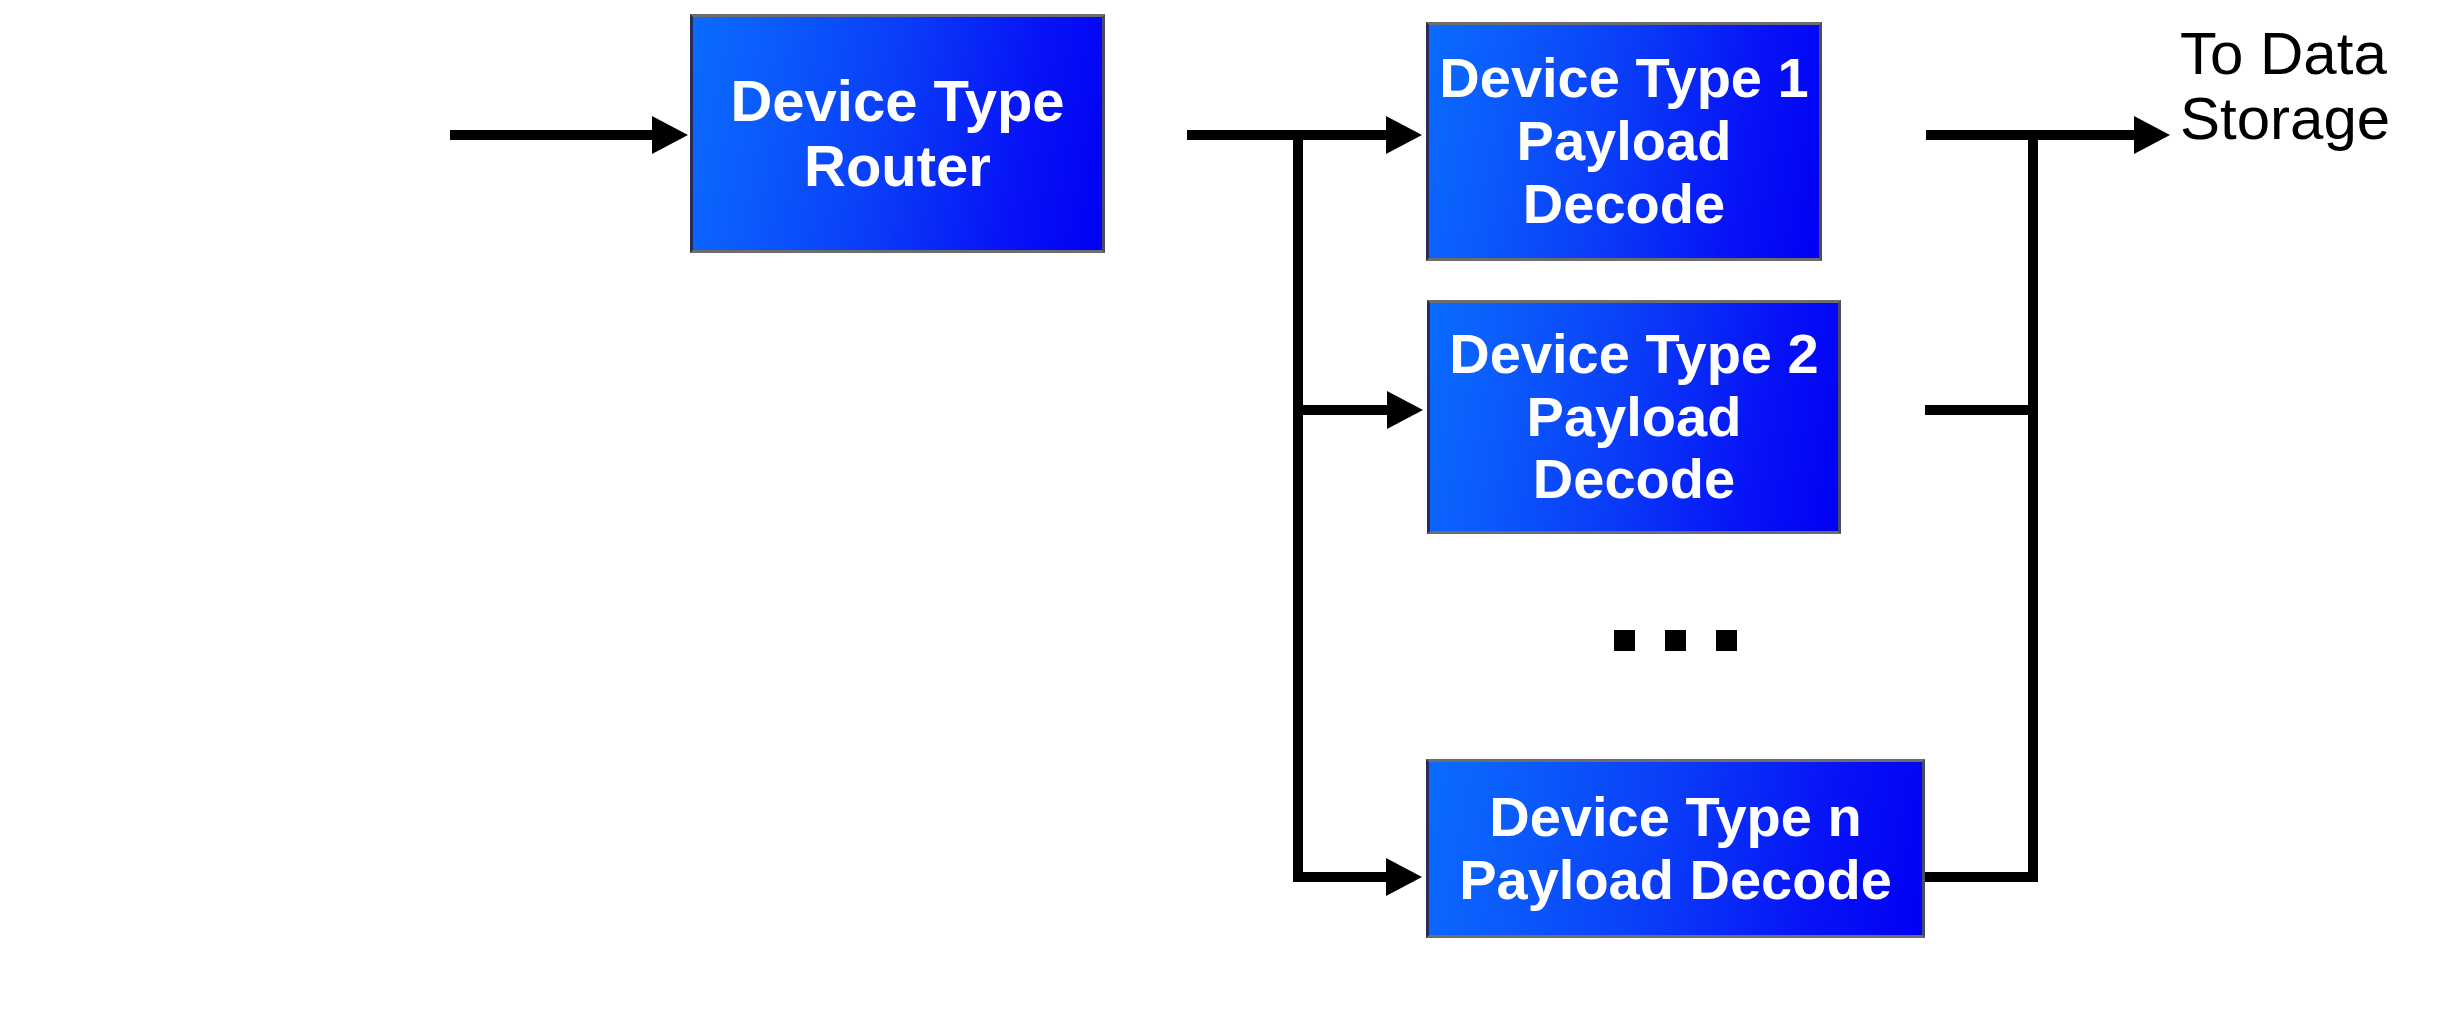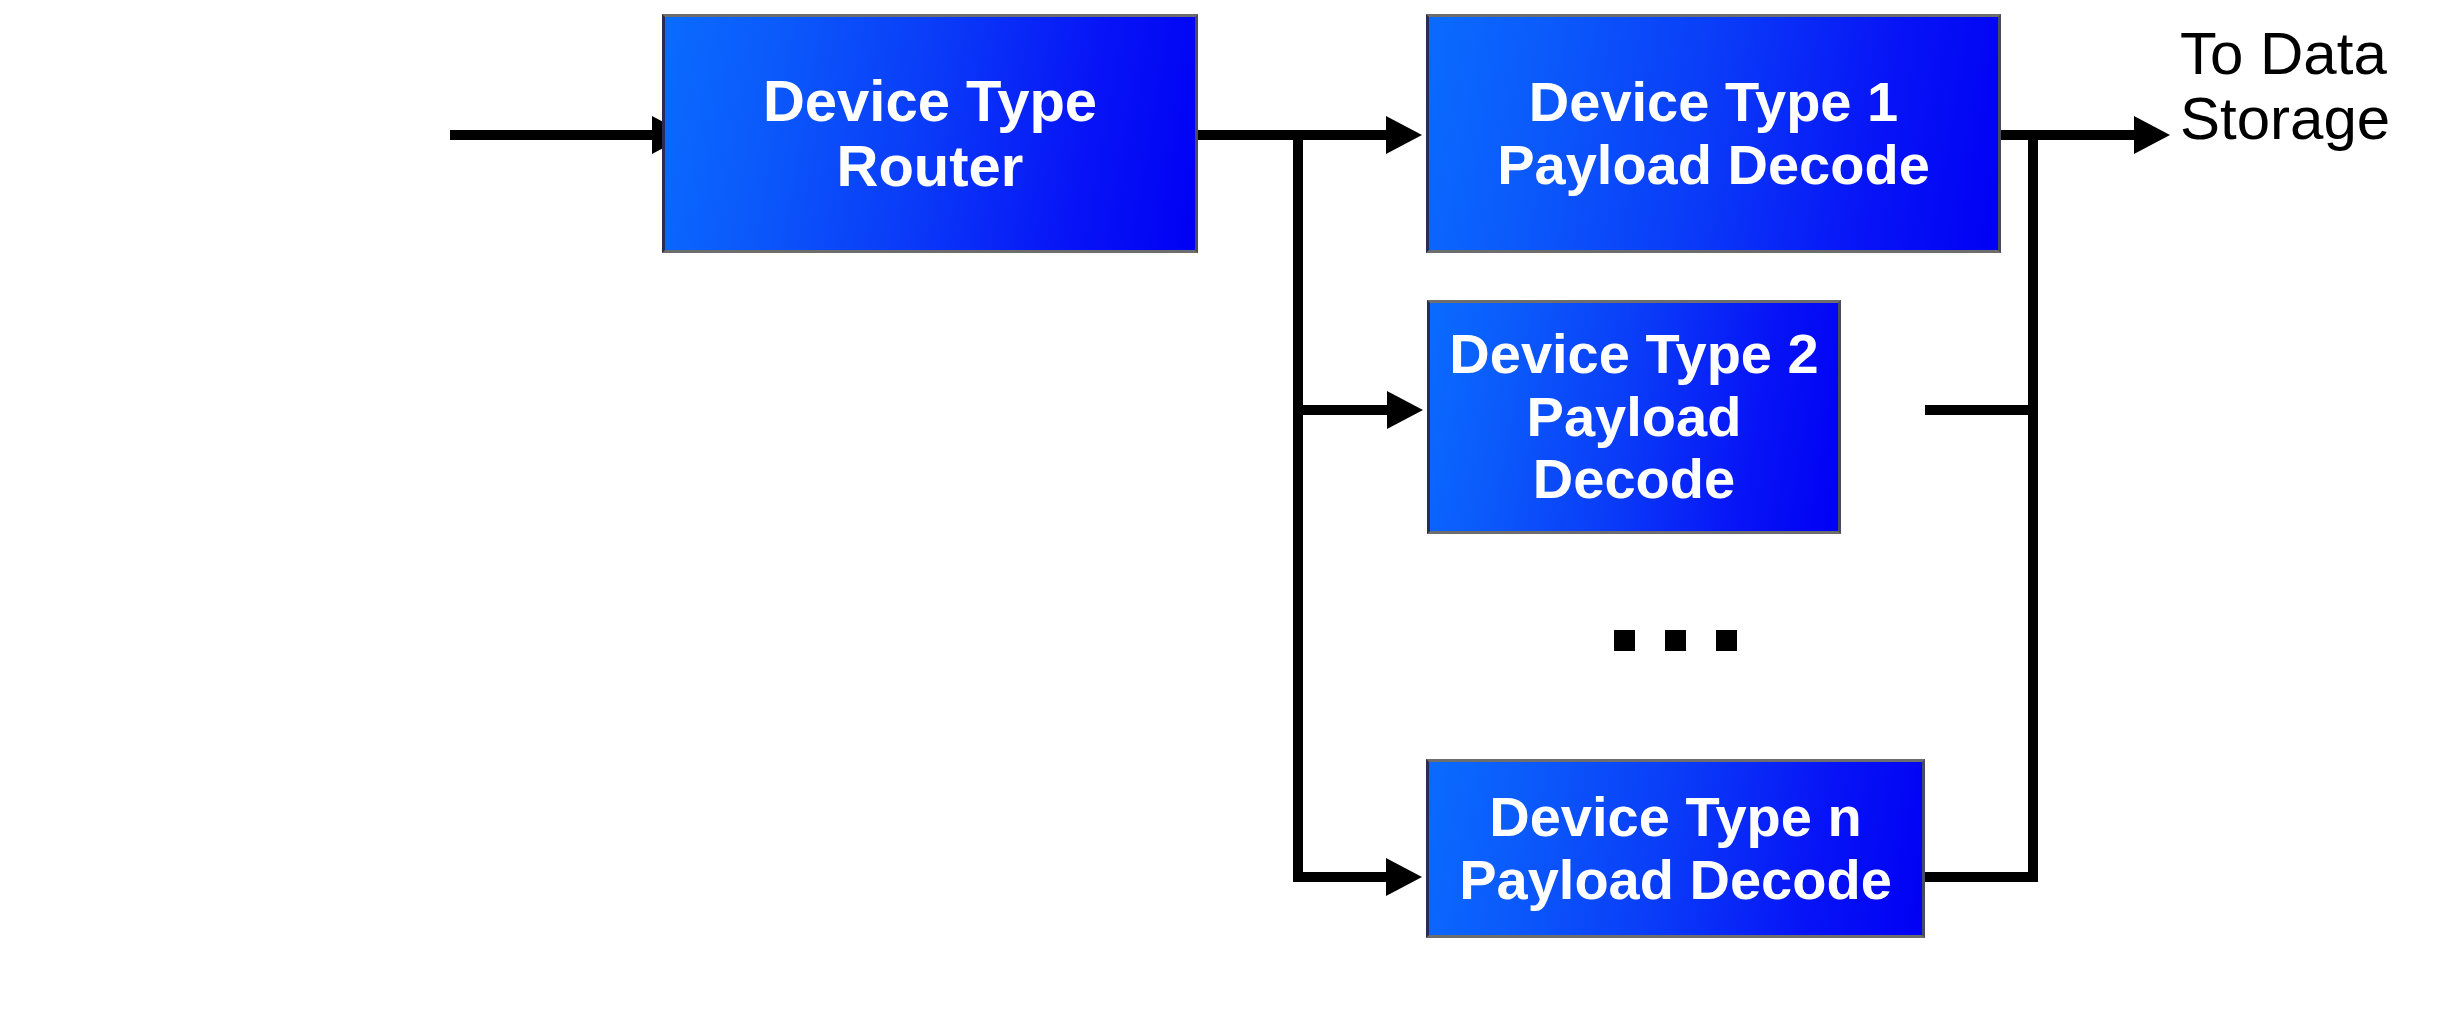--- a/index.html
+++ b/index.html
@@ -59,24 +59,24 @@
     font-family: "Liberation Sans", sans-serif;
     font-weight: bold;
     font-size: 56px;
     line-height: 1.12;
     color: #ffffff;
     text-align: center;
     white-space: pre-line;
     width: 560px;           
     pointer-events: none;
   }
-  #box-router { left: 662px;  top: 14px;  width: 536px;  height: 239px; justify-content: center; }
+  #box-router { left: 690px;  top: 14px;  width: 415px;  height: 239px; justify-content: center; }
   #box-router .box-text { width: 460px; font-size: 58px; }
 
-  #box-dev1 { left: 1426px; top: 14px;  width: 575px; height: 239px; }
+  #box-dev1 { left: 1426px; top: 22px;  width: 396px; height: 239px; }
   #box-dev2 { left: 1427px; top: 300px; width: 414px; height: 234px; }
   #box-devn { left: 1426px; top: 759px; width: 499px; height: 179px; }
 
   
   .hline {
     position: absolute;
     height: 10px;
     background: #000000;
   }
   .vline {

